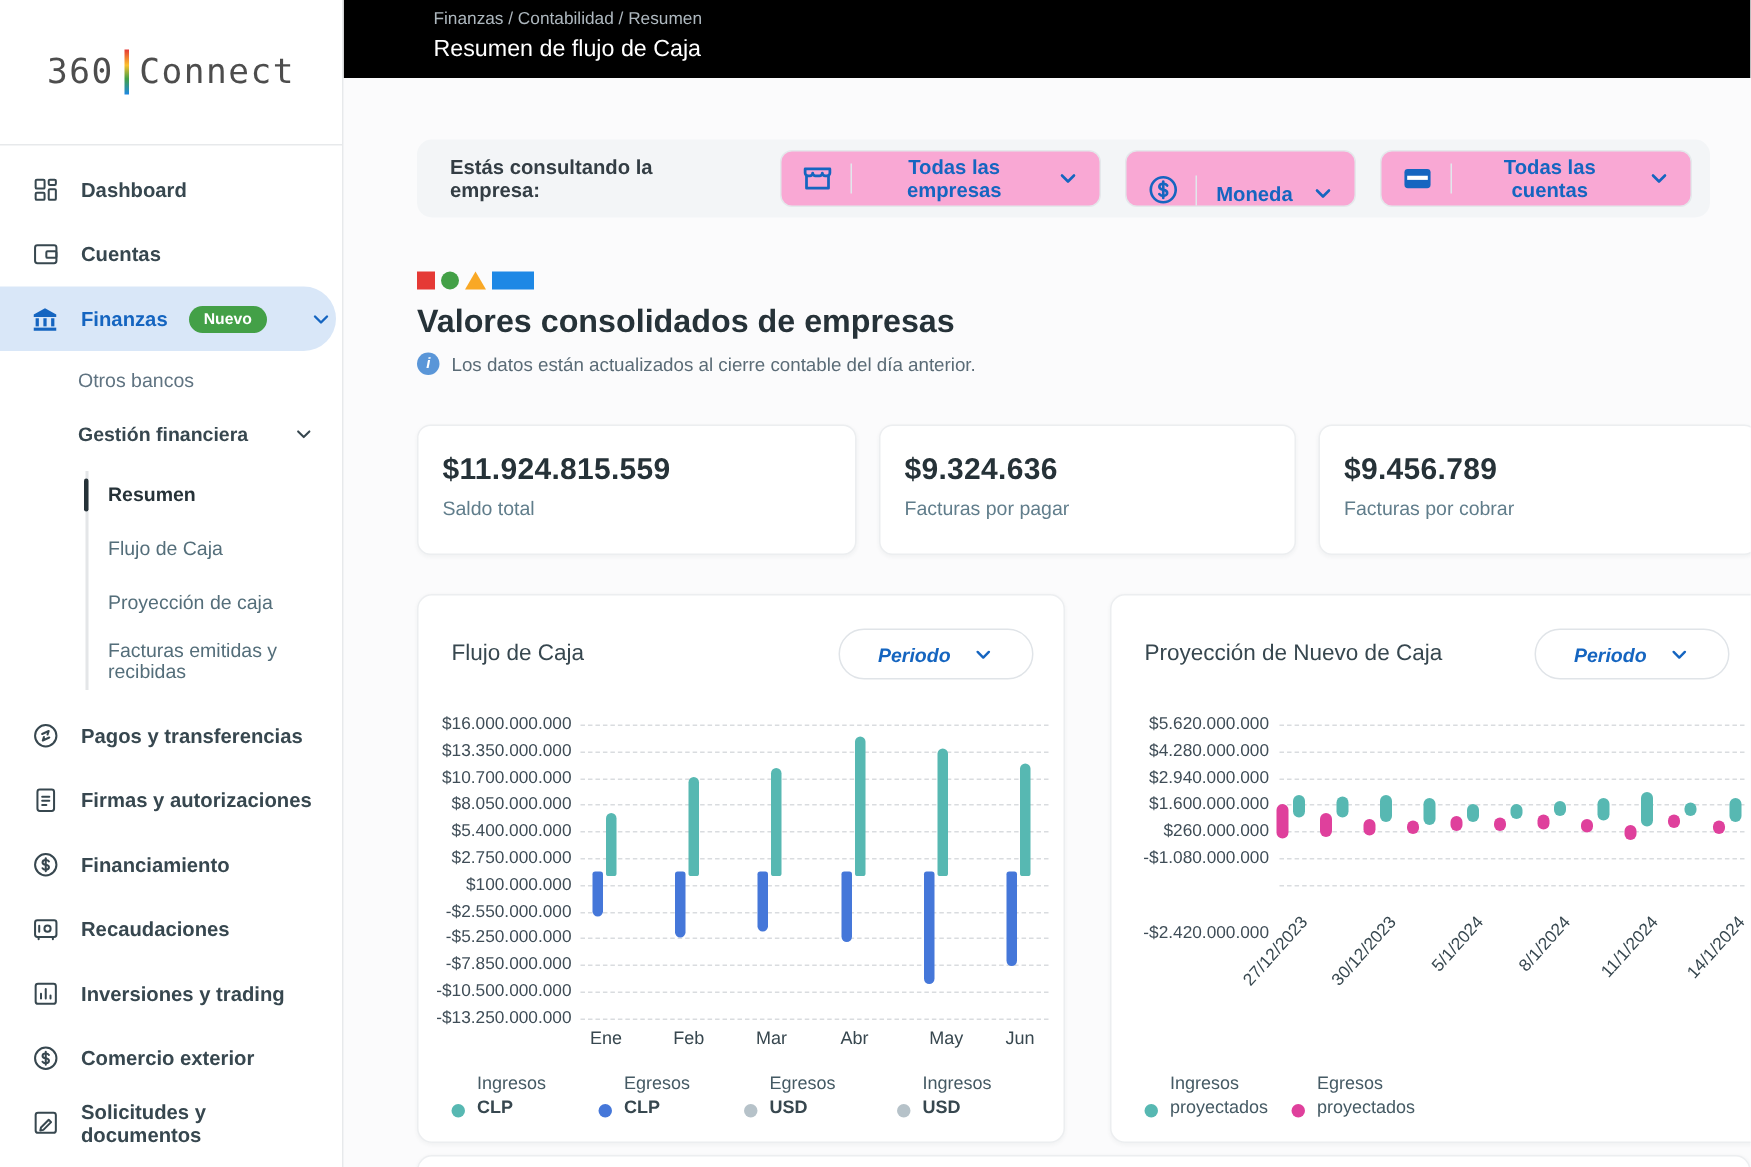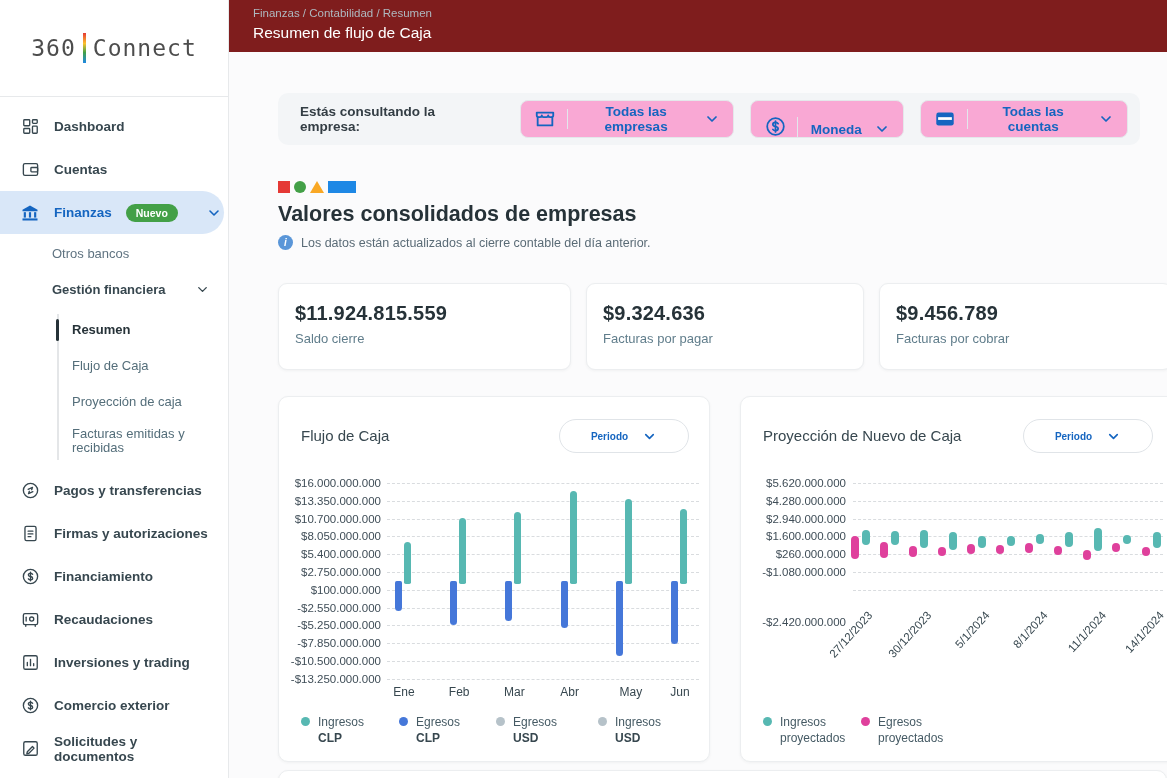--- a/index.html
+++ b/index.html
@@ -26,21 +26,21 @@
   .nav-group .sp { flex:1; }
   .submenu { position:relative; margin:6px 0 7px 0; }
   .submenu .rail { position:absolute; left:57px; top:2px; bottom:2px; width:2px; background:#e4e6e8; }
   .sub-item { position:relative; min-height:36px; display:flex; align-items:center; padding:0 10px 0 72px;
               font-size:13px; color:#546e7a; cursor:pointer; line-height:1.1; }
   .sub-item.active { font-weight:700; color:#263238; }
   .sub-item.active .tick { position:absolute; left:56px; top:7px; width:3px; height:22px; background:#263238; border-radius:2px; }
   .sub-item.two-line { height:42px; }
 
   
-  .topbar { position:absolute; left:229px; top:0; width:938px; height:52px; background:#7f1d1d; padding:7px 0 0 24px; }
+  .topbar { position:absolute; left:229px; top:0; width:938px; height:52px; background:#000000; padding:7px 0 0 60px; }
   .crumb { font-size:11.5px; color:#aeb8bf; }
   .page-title { font-size:15.5px; color:#ffffff; font-weight:400; margin-top:5px; }
 
   
   .content { position:absolute; left:229px; top:52px; width:938px; height:726px; background:#fbfbfc; }
 
   .filter-bar { position:absolute; left:49px; top:41px; width:862px; height:52px; background:#f3f5f7;
                 border-radius:10px; display:flex; align-items:center; padding:0 12px 0 22px; gap:16px; }
   .filter-label { font-size:13.5px; font-weight:700; color:#333d44; margin-right:14px; }
   .drop-btn { height:38px; background:#f9a8d4; border:1px solid #e4e8eb; border-radius:8px; display:flex;
@@ -68,30 +68,30 @@
                border-radius:9px; box-shadow:0 1px 3px rgba(40,50,60,.05); padding:18px 0 0 16px; }
   .stat-value { font-size:20px; font-weight:700; color:#263238; letter-spacing:.2px; }
   .stat-label { font-size:13px; color:#607d8b; margin-top:6px; }
 
   .chart-card { position:absolute; top:344px; height:366px; background:#fff; border:1px solid #eceef0;
                 border-radius:10px; box-shadow:0 1px 3px rgba(40,50,60,.05); }
   .chart-title { position:absolute; left:22px; top:30px; font-size:15px; color:#37474f; }
   .period-btn { position:absolute; right:20px; top:22px; width:130px; height:34px; background:#fff;
                 border:1px solid #e0e4e8; border-radius:17px; display:flex; align-items:center;
                 justify-content:center; gap:14px; cursor:pointer; }
-  .period-btn .pval { font-size:10px; font-weight:700; color:#1565c0; }
+  .period-btn .pval { font-size:13px; font-weight:700; color:#1565c0;font-style:italic; }
 
   .plot { position:absolute; inset:0; }
   .gridline { position:absolute; height:0; border-top:1px dashed #d9dcdf; }
   .ytick { position:absolute; font-size:11.5px; color:#3f4d57; text-align:right; transform:translateY(-6px); }
   .xtick { position:absolute; font-size:12px; color:#37474f; transform:translateX(-50%); }
   .xtick-rot { position:absolute; font-size:11.5px; color:#37474f; white-space:nowrap;
                transform:rotate(-48deg); transform-origin:right top; }
   .bar { position:absolute; }
-  .lgd { position:absolute; display:flex; gap:8px; align-items:flex-start; }
+  .lgd { position:absolute; display:flex; gap:8px; align-items:flex-end; }
   .lgd-dot { width:9px; height:9px; border-radius:50%; margin-top:2px; flex:0 0 9px; }
   .lgd-l1 { font-size:12px; color:#455a64; }
   .lgd-l2 { font-size:12px; color:#37474f; font-weight:700; margin-top:2px; }
 
   .bottom-sliver { position:absolute; left:49px; top:718px; width:889px; height:70px; background:#fff;
                    border:1px solid #eceef0; border-radius:10px 10px 0 0; box-shadow:0 1px 3px rgba(40,50,60,.05); }
 
   svg { display:block; }
 </style>
 </head>
@@ -314,21 +314,21 @@
 
   <h1 class="h1">Valores consolidados de empresas</h1>
 
   <div class="info-row">
     <span class="info-ico">i</span>
     <span class="info-text">Los datos están actualizados al cierre contable del día anterior.</span>
   </div>
 
   <div class="stat-card" style="left:49px; width:293px;">
     <div class="stat-value">$11.924.815.559</div>
-    <div class="stat-label">Saldo cierre</div>
+    <div class="stat-label">Saldo total</div>
   </div>
   <div class="stat-card" style="left:357px; width:278px;">
     <div class="stat-value">$9.324.636</div>
     <div class="stat-label">Facturas por pagar</div>
   </div>
   <div class="stat-card" style="left:650px; width:293px;">
     <div class="stat-value">$9.456.789</div>
     <div class="stat-label">Facturas por cobrar</div>
   </div>
 

